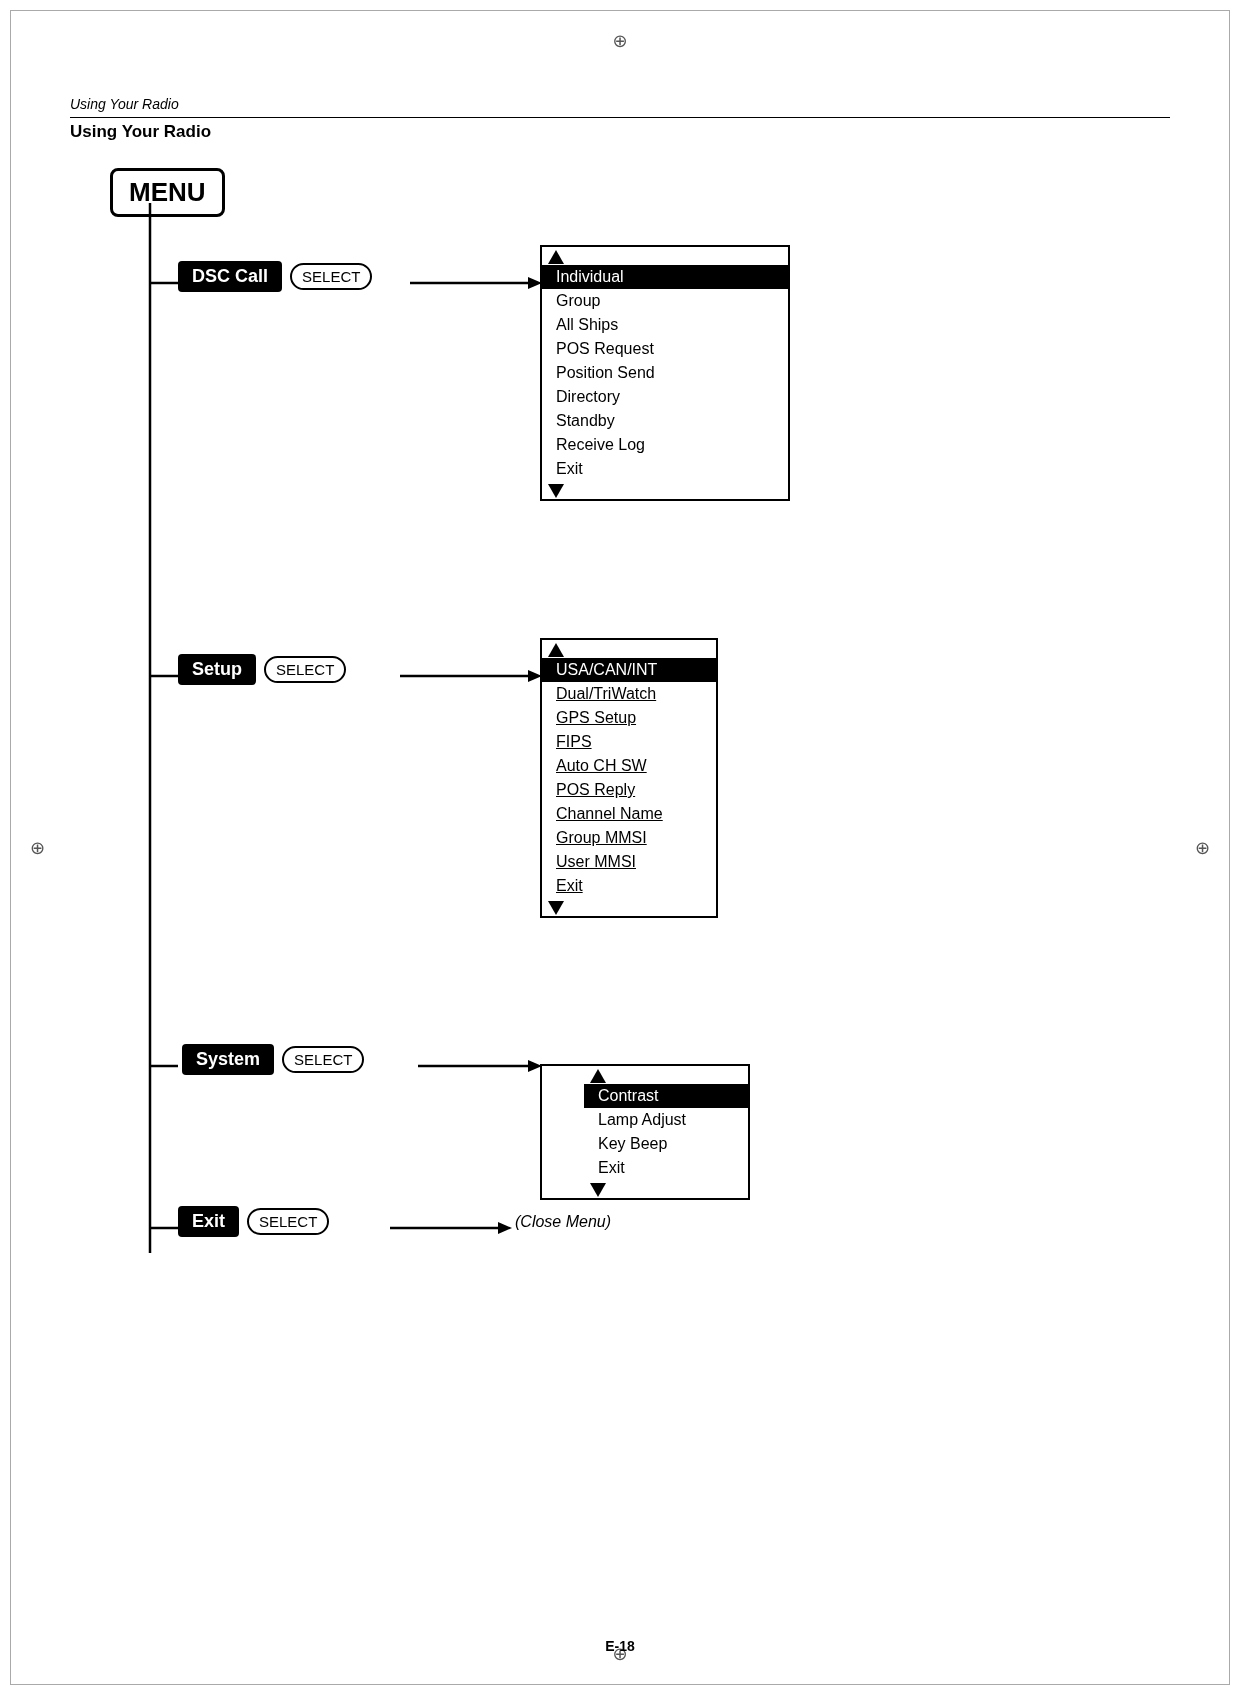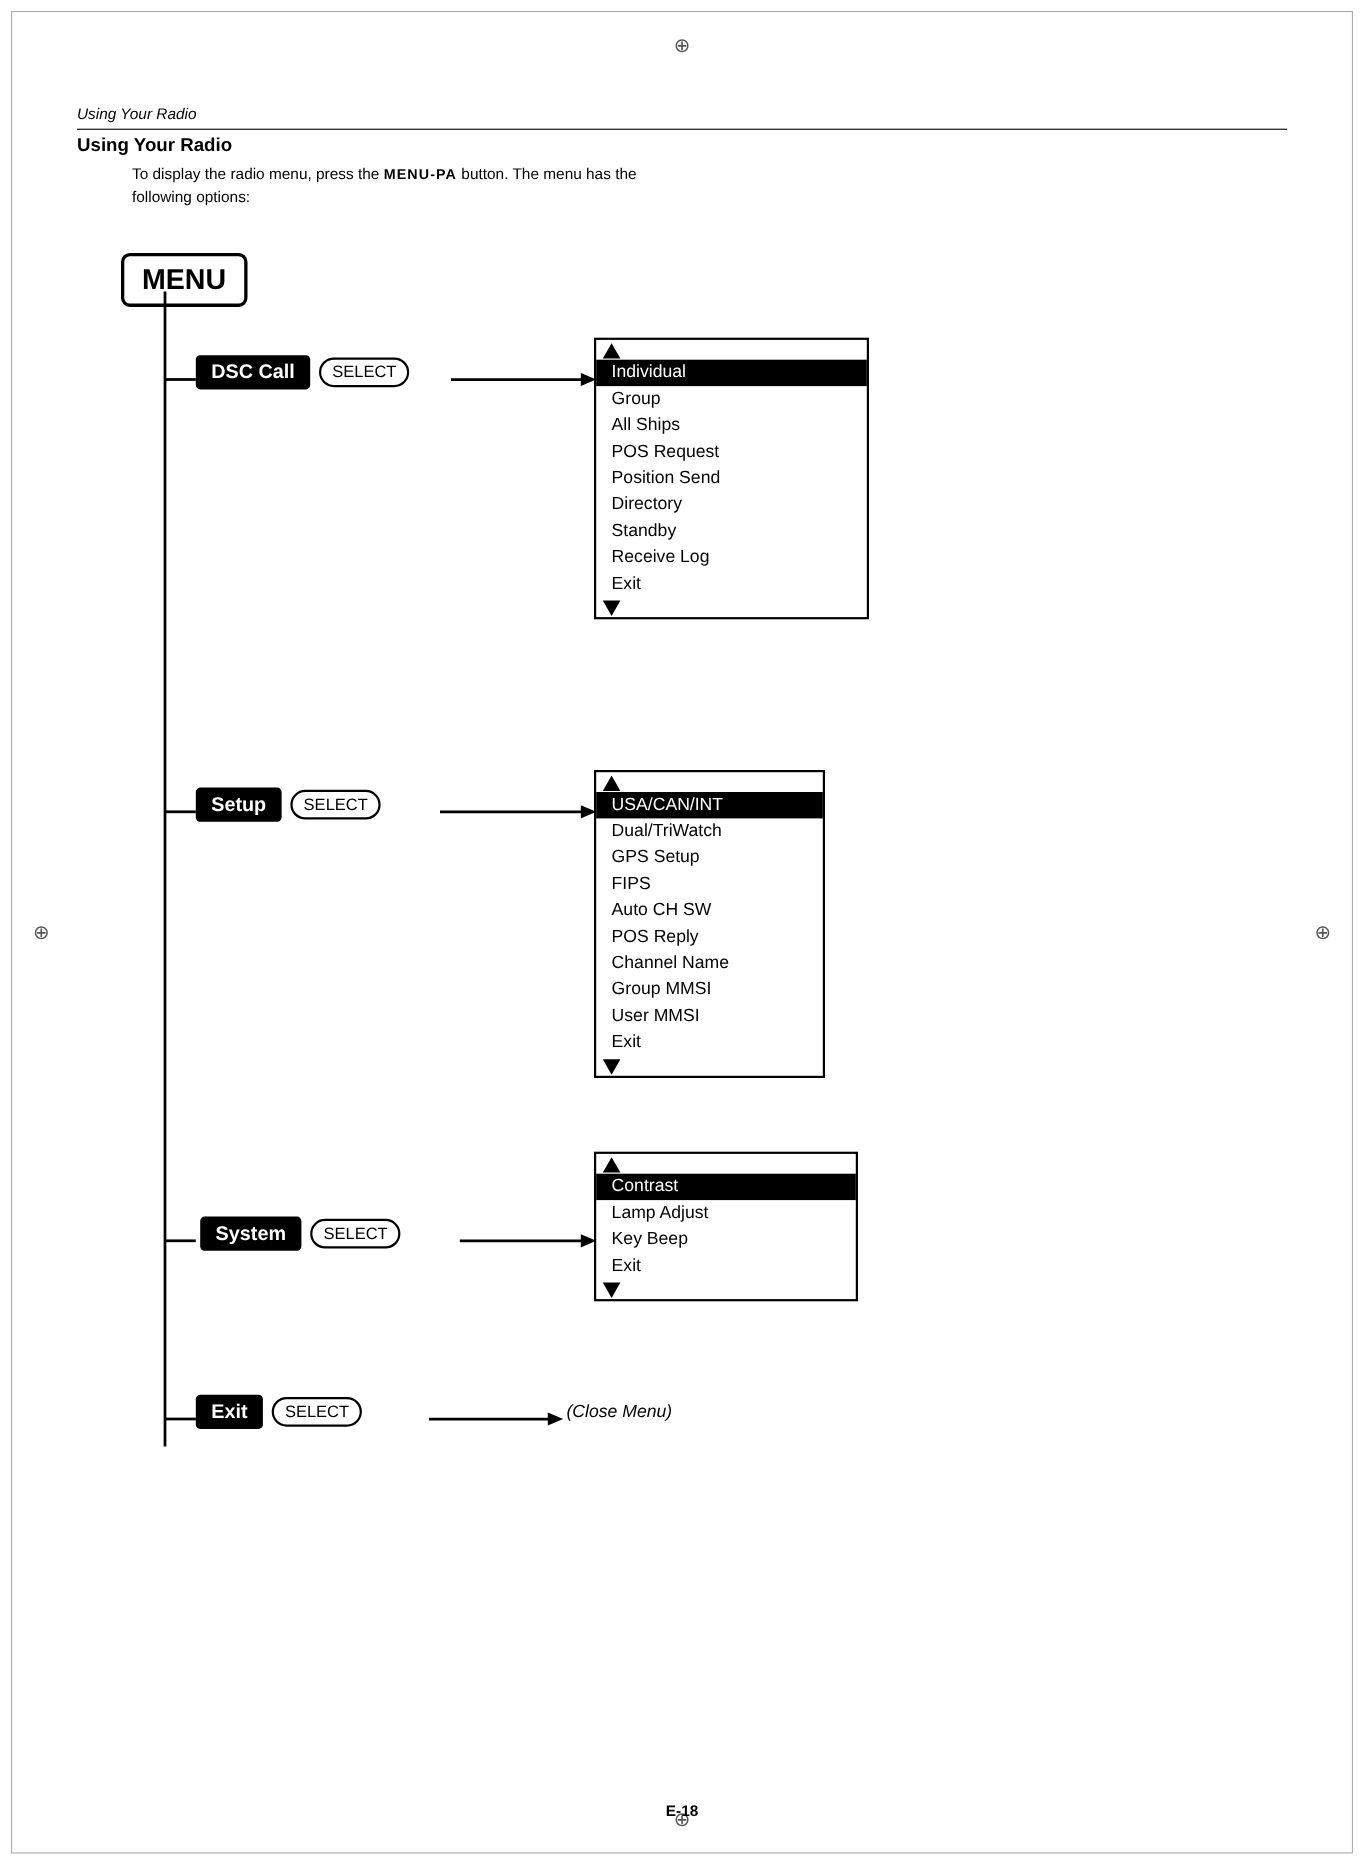--- a/index.html
+++ b/index.html
@@ -202,26 +202,20 @@
 <div class="crosshair-bottom">⊕</div>
 <div class="crosshair-left">⊕</div>
 <div class="crosshair-right">⊕</div>
 
 <div class="header-line">
   <span>Using Your Radio</span>
 </div>
 
 <div class="content">
   <div class="section-title">Using Your Radio</div>
-  <div class="intro-text">
-    <span>To display the radio menu, press the</span>
-    <span class="bold-keyword">MENU-PA</span>
-    <span>button. The menu has the</span><br>
-    <span>following options:</span>
-  </div>
 
   <div class="diagram">
 
     <svg class="connector-svg">
 
       <line x1="40" y1="55" x2="40" y2="1105" stroke="#000" stroke-width="2.5"></line>
 
       <line x1="40" y1="135" x2="68" y2="135" stroke="#000" stroke-width="2.5"></line>
 
       <line x1="300" y1="135" x2="420" y2="135" stroke="#000" stroke-width="2.5"></line>
@@ -270,21 +264,21 @@
       <div style="position:relative; height:18px;">
         <div class="tri-down" style="top:3px; left:6px;"></div>
       </div>
     </div>
 
     <div style="position:absolute; top:506px; left:68px; display:flex; align-items:center; gap:8px;">
       <div class="label-btn">Setup</div>
       <div class="select-badge">SELECT</div>
     </div>
 
-    <div class="dropdown-box" style="top:490px; left:430px; width:210px;">
+    <div class="dropdown-box" style="top:490px; left:430px; width:178px;text-decoration:underline;">
       <div style="position:relative; height:18px;">
         <div class="tri-up" style="top:3px; left:6px;"></div>
       </div>
       <div class="dropdown-item highlighted">USA/CAN/INT</div>
       <div class="dropdown-item">Dual/TriWatch</div>
       <div class="dropdown-item">GPS Setup</div>
       <div class="dropdown-item">FIPS</div>
       <div class="dropdown-item">Auto CH SW</div>
       <div class="dropdown-item">POS Reply</div>
       <div class="dropdown-item">Channel Name</div>
@@ -294,21 +288,21 @@
       <div style="position:relative; height:18px;">
         <div class="tri-down" style="top:3px; left:6px;"></div>
       </div>
     </div>
 
     <div style="position:absolute; top:896px; left:72px; display:flex; align-items:center; gap:8px;">
       <div class="label-btn">System</div>
       <div class="select-badge">SELECT</div>
     </div>
 
-    <div class="dropdown-box" style="top:837px; left:430px; width:240px;">
+    <div class="dropdown-box" style="top:916px; left:430px; width:210px;padding-left:42px;">
       <div style="position:relative; height:18px;">
         <div class="tri-up" style="top:3px; left:6px;"></div>
       </div>
       <div class="dropdown-item highlighted">Contrast</div>
       <div class="dropdown-item">Lamp Adjust</div>
       <div class="dropdown-item">Key Beep</div>
       <div class="dropdown-item">Exit</div>
       <div style="position:relative; height:18px;">
         <div class="tri-down" style="top:3px; left:6px;"></div>
       </div>

